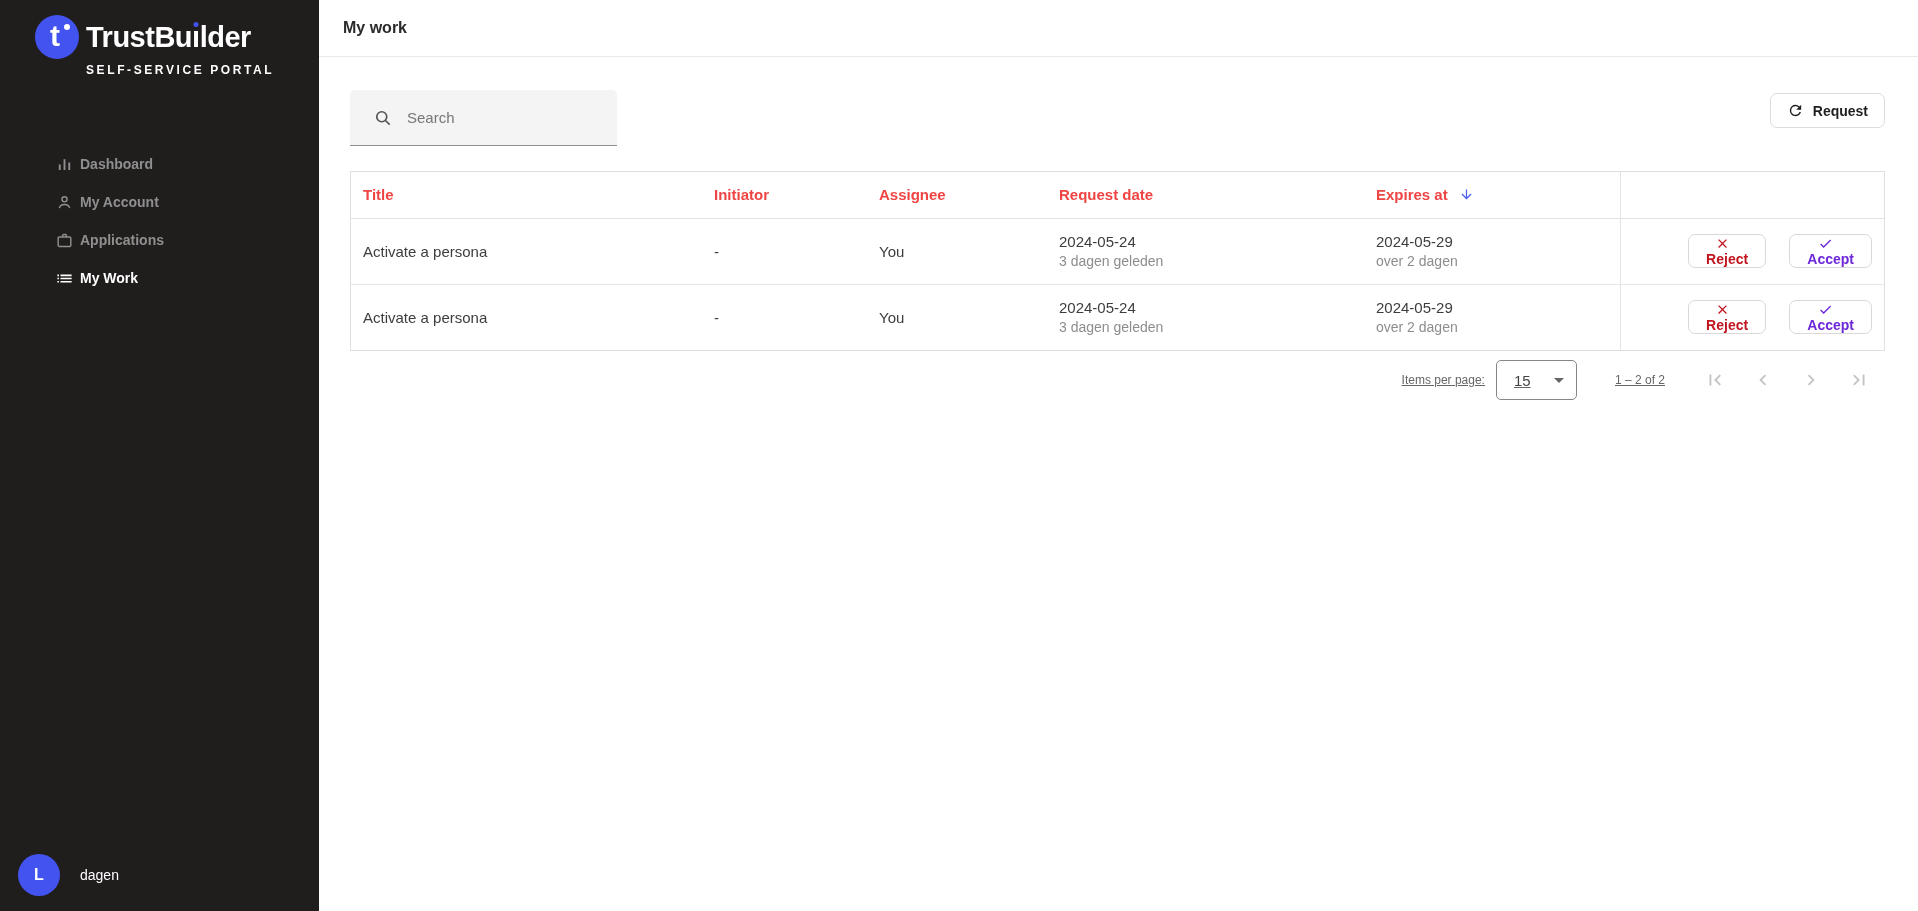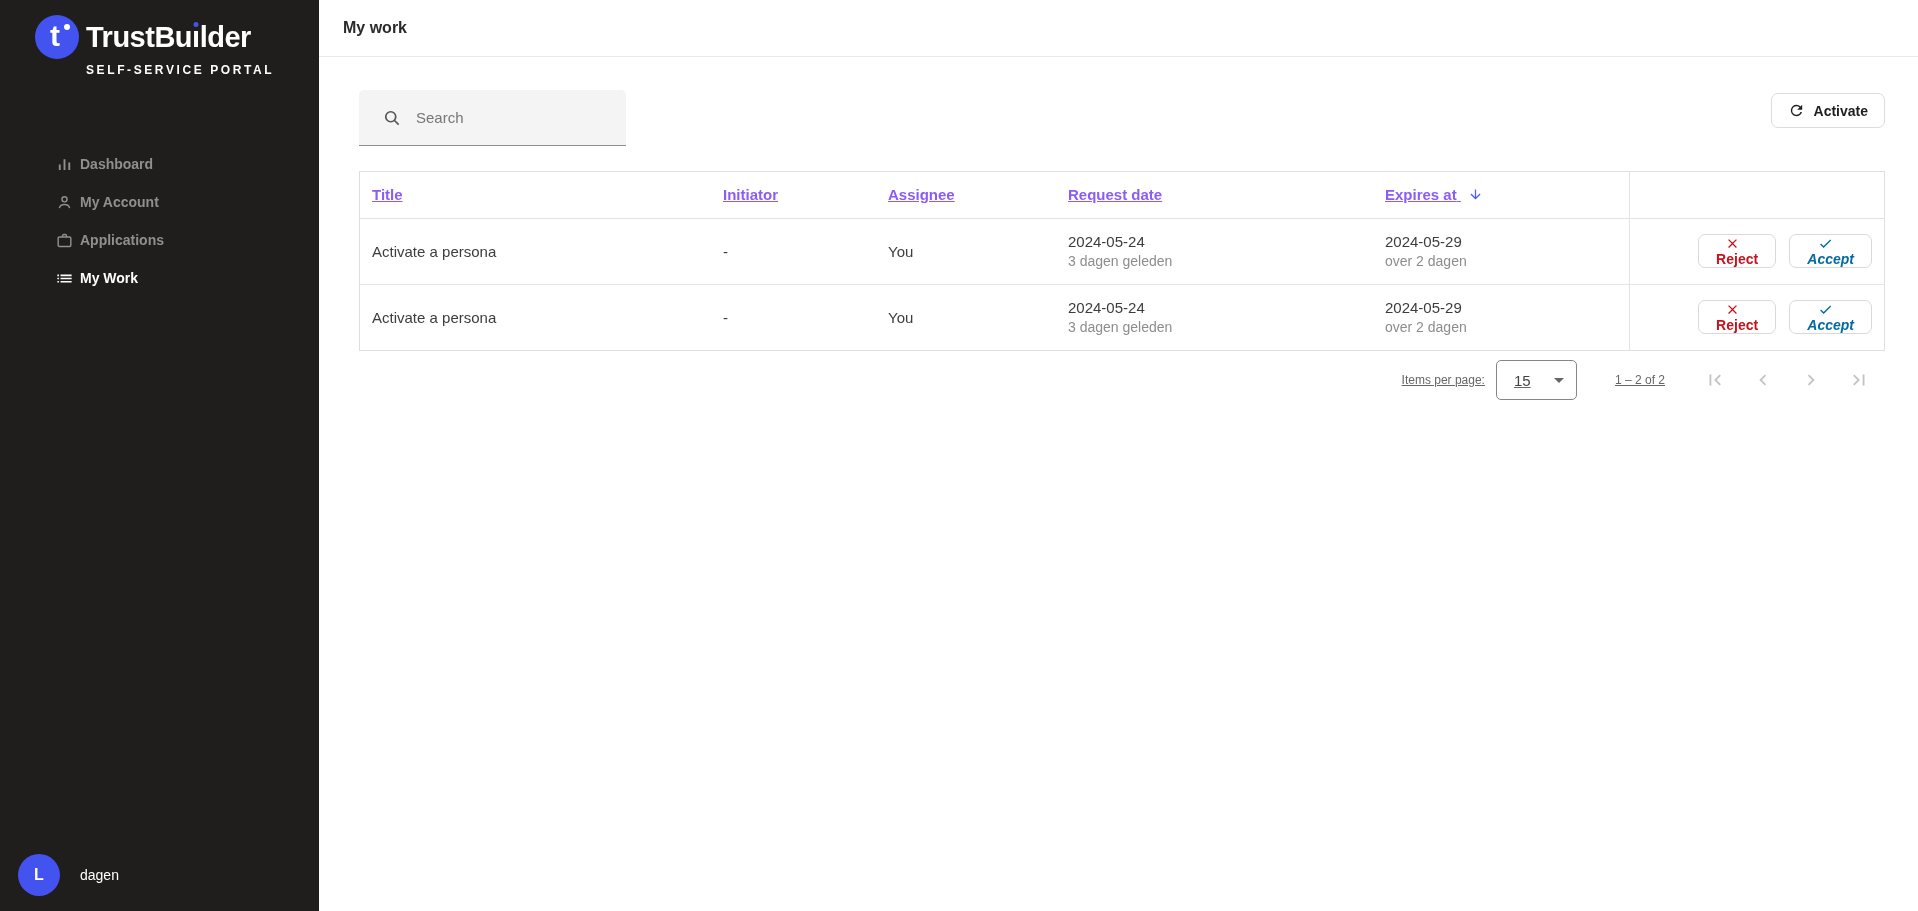--- a/index.html
+++ b/index.html
@@ -83,21 +83,21 @@
     padding:0 24px; display:flex; align-items:center;
     font-size:13px; font-weight:bold; letter-spacing:1.2px;
     color:#787878; cursor:pointer; position:relative; white-space:nowrap;
   }
   .tab.active { color:#2d2d2d; }
   .tab.active::after {
     content:""; position:absolute; left:0; right:0; bottom:-1px;
     height:2px; background:#3c4fe0;
   }
 
-  .content { padding:33px 33px 0 40px; }
+  .content { padding:33px 33px 0 31px; }
 
   .toolbar { display:flex; justify-content:space-between; align-items:flex-start; }
   .search-field {
     width:267px; height:56px;
     background:#f4f4f4; border-radius:5px 5px 0 0;
     border-bottom:1px solid #8f8f8f;
     display:flex; align-items:center; padding-left:23px;
   }
   .search-field svg { width:20px; height:20px; color:#555; }
   .search-input {
@@ -114,40 +114,40 @@
     font-family:"Liberation Sans", sans-serif;
     font-size:14px; font-weight:bold; color:#1f1f1f; cursor:pointer;
   }
   .refresh-btn svg { width:17px; height:17px; margin-right:9px; }
 
   
   .table-wrap { margin-top:25px; border:1px solid #dfdfdf; }
   table { width:100%; border-collapse:collapse; table-layout:fixed; }
   th, td { text-align:left; padding:0 0 0 12px; vertical-align:middle; }
   thead th {
-    height:46px; font-size:15px; font-weight:600; color:#8b5cf6;
-    border-bottom:1px solid #e3e3e3; white-space:nowrap;text-decoration:underline;
+    height:46px; font-size:15px; font-weight:600; color:#ef4444;
+    border-bottom:1px solid #e3e3e3; white-space:nowrap;
   }
   tbody td { height:66px; font-size:15px; color:#3d3d3d; }
   tbody tr + tr td { border-top:1px solid #e6e6e6; }
   .col-actions { border-left:1px solid #e3e3e3; }
   .cell-sub { font-size:14px; color:#8d8d8d; margin-top:3px; }
   .sort-icon { width:15px; height:15px; color:#4c5ff0; vertical-align:-2px; margin-left:7px; }
 
   .actions-cell { text-align:right; padding-right:12px; white-space:nowrap; }
   .row-btn {
     display:inline-flex; align-items:center; justify-content:center;
     height:34px; padding:0 17px;
     background:#fff; border:1px solid #d9d9d9; border-radius:7px;
     font-family:"Liberation Sans", sans-serif;
     font-size:14px; font-weight:bold; cursor:pointer;flex-direction:column;
   }
   .row-btn svg { width:15px; height:15px; margin-right:10px; }
   .btn-reject { color:#c0161f; }
-  .btn-accept { color:#0369a1; margin-left:9px;font-style:italic; }
+  .btn-accept { color:#6d28d9; margin-left:19px; }
 
   
   .paginator {
     margin-top:7px; height:44px;
     display:flex; justify-content:flex-end; align-items:center;
     font-size:12px; color:#666;text-decoration:underline;
   }
   .ipp-label { margin-right:11px; }
   .ipp-select {
     width:81px; height:40px;
@@ -243,21 +243,21 @@
         <svg viewBox="0 0 24 24" fill="none" stroke="currentColor" stroke-width="2">
             <circle cx="10.5" cy="10.5" r="6"></circle>
             <path d="M15 15l5 5"></path>
           </svg>
         <input class="search-input" type="text" placeholder="Search" style="">
       </div>
       <button class="refresh-btn">
         <svg viewBox="0 0 24 24" fill="currentColor">
             <path d="M17.65 6.35A7.95 7.95 0 0 0 12 4a8 8 0 1 0 7.73 10h-2.08A6 6 0 1 1 12 6c1.66 0 3.14.69 4.22 1.78L13 11h7V4l-2.35 2.35z"></path>
           </svg>
-        <span>Activate</span>
+        <span>Request</span>
       </button>
     </div>
 
     <div class="table-wrap">
       <table>
         <colgroup>
           <col style="width:351px">
           <col style="width:165px">
           <col style="width:180px">
           <col style="width:317px">

